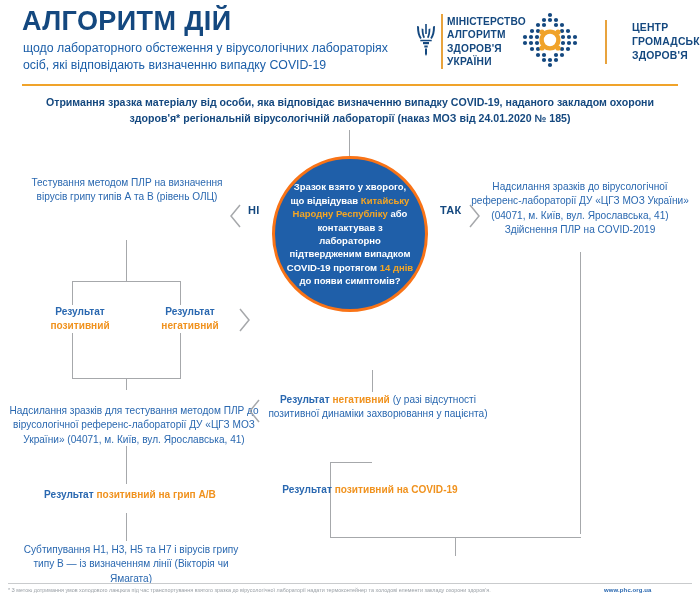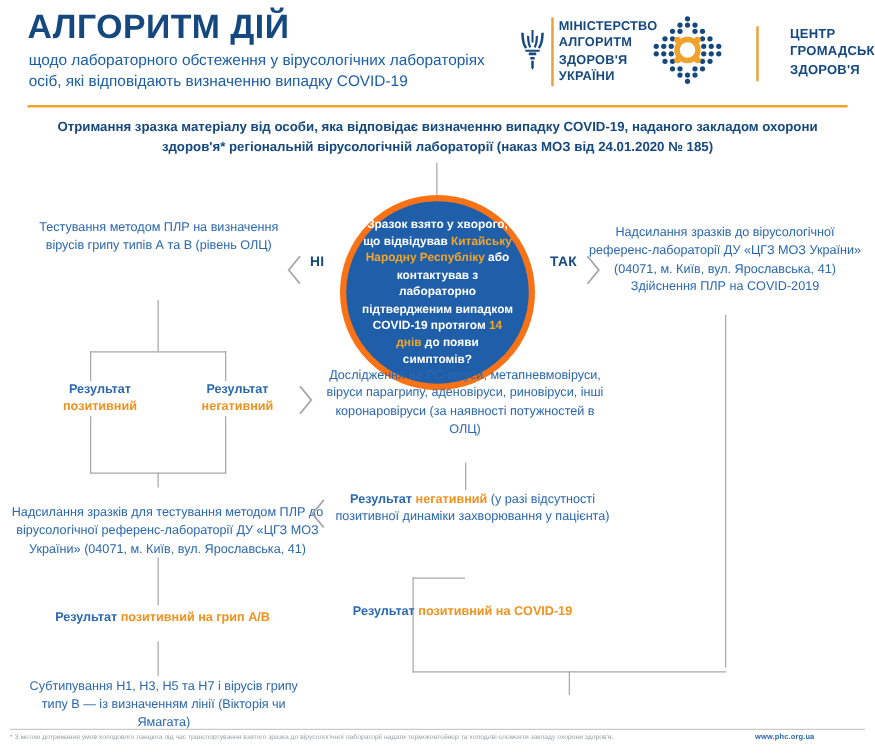--- a/index.html
+++ b/index.html
@@ -46,21 +46,21 @@
     position:absolute;left:36px;top:95px;width:628px;
     text-align:center;font-size:10.6px;font-weight:bold;line-height:1.5;
     color:#14487f;
   }
 
   
   .circle{
     position:absolute;left:272px;top:156px;width:156px;height:156px;
     border-radius:50%;
     background:#1f5fa9;
-    border:5px solid #f97316;
+    border:3px solid #f97316;
     box-sizing:border-box;
     display:flex;align-items:center;justify-content:center;
     text-align:center;
   }
   .circle-text{
     font-size:9.5px;font-weight:bold;line-height:1.42;color:#ffffff;
     padding:0 11px;
   }
   .hl{color:#f5a623;}
 
@@ -275,21 +275,20 @@
   </div>
 
   <div class="ln vl" style="left:126px;top:513px;height:28px;"></div>
 
   <div class="tb b-subtype">Субтипування Н1, Н3, Н5 та Н7 і вірусів грипу типу В — із визначенням лінії (Вікторія чи Ямагата)</div>
 
   <div class="tb b-right-send">Надсилання зразків до вірусологічної референс-лабораторії ДУ «ЦГЗ МОЗ України» (04071, м. Київ, вул. Ярославська, 41) Здійснення ПЛР на COVID-2019</div>
 
   <div class="ln vl" style="left:580px;top:252px;height:22px;"></div>
 
-  <div class="tb b-mid-research">Дослідження на РС-віруси, метапневмовіруси, віруси парагрипу, аденовіруси, риновіруси, інші коронаровіруси (за наявності потужностей в ОЛЦ)</div>
 
   <div class="ln vl" style="left:580px;top:274px;height:260px;"></div>
 
   <div class="ln vl" style="left:372px;top:370px;height:22px;"></div>
 
   <div class="tb b-mid-neg">
     <span class="blue-b">Результат </span><span class="orange">негативний</span><span> (у разі відсутності позитивної динаміки захворювання у пацієнта)</span>
   </div>
 
   <div class="ln hl2" style="left:330px;top:462px;width:42px;"></div>

